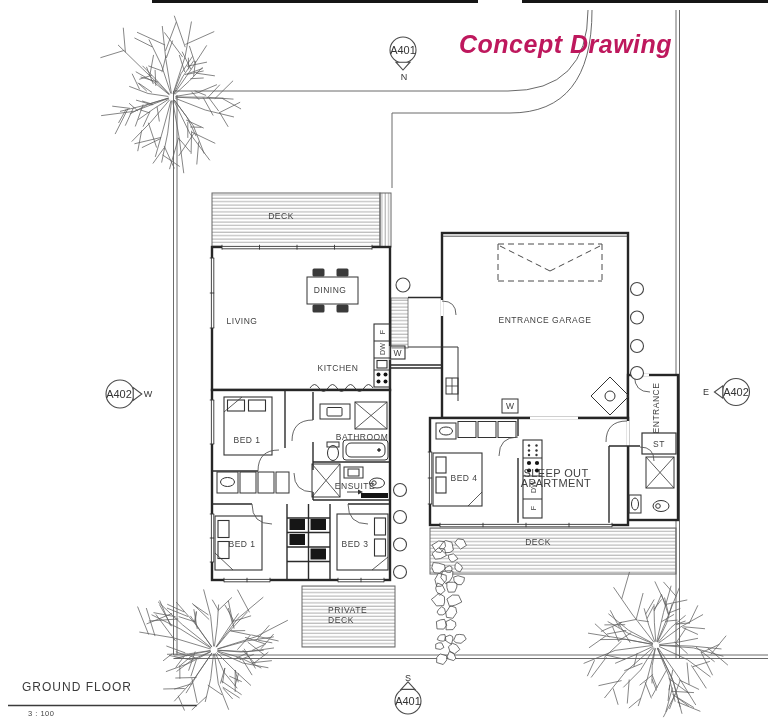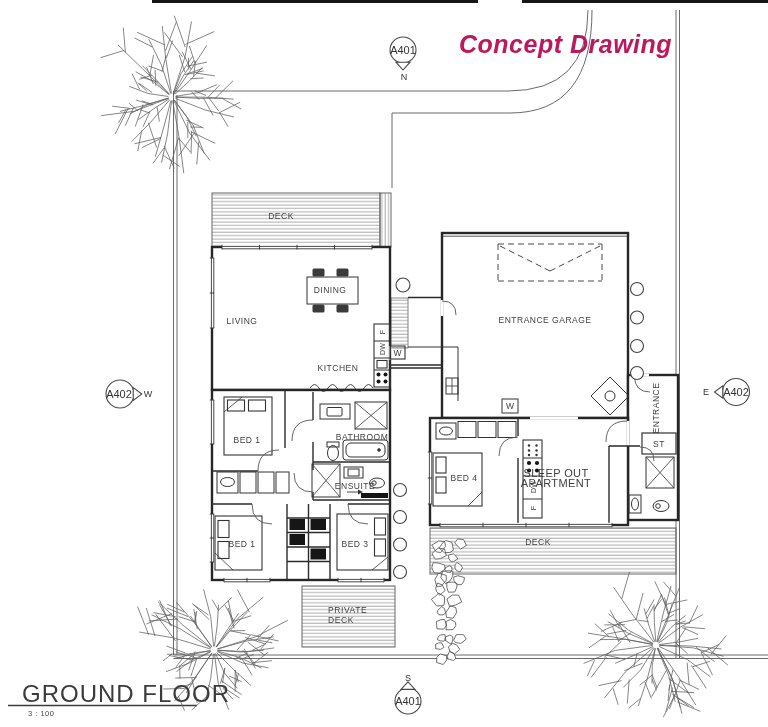--- a/index.html
+++ b/index.html
@@ -10,21 +10,21 @@
        transform:translate(-50%,-50%);line-height:9px}
   .vert{transform:translate(-50%,-50%) rotate(-90deg)}
   .small{font-size:7px;letter-spacing:.2px}
   .wbox{font-size:8.5px;letter-spacing:0}
   .dir{font-size:9px;color:#333;letter-spacing:0}
   .ref{font-size:11px;color:#333;letter-spacing:0}
   .title{position:absolute;font:italic 700 25px "Liberation Sans",sans-serif;color:#be185d;letter-spacing:.5px}
   .pd{position:absolute;left:328px;top:606px;font-size:8.5px;letter-spacing:.6px;color:#3f3f3f;line-height:9.5px}
   .so{position:absolute;left:556px;top:478px;transform:translate(-50%,-50%);text-align:center;
       font-size:11px;letter-spacing:.4px;color:#3f3f3f;line-height:10px;white-space:nowrap}
-  .gf{position:absolute;font-size:24px;letter-spacing:1px;color:#3b3b3b}
+  .gf{position:absolute;font-size:12px;letter-spacing:1px;color:#3b3b3b}
   .scale{position:absolute;font-size:7.5px;color:#444;letter-spacing:.5px}
 </style>
 </head>
 <body>
 
 <div id="stage">
 
 <svg id="plan-svg" width="768" height="727" viewBox="0 0 768 727">
   <defs>
     <pattern id="ph" patternUnits="userSpaceOnUse" width="6" height="3.4">

